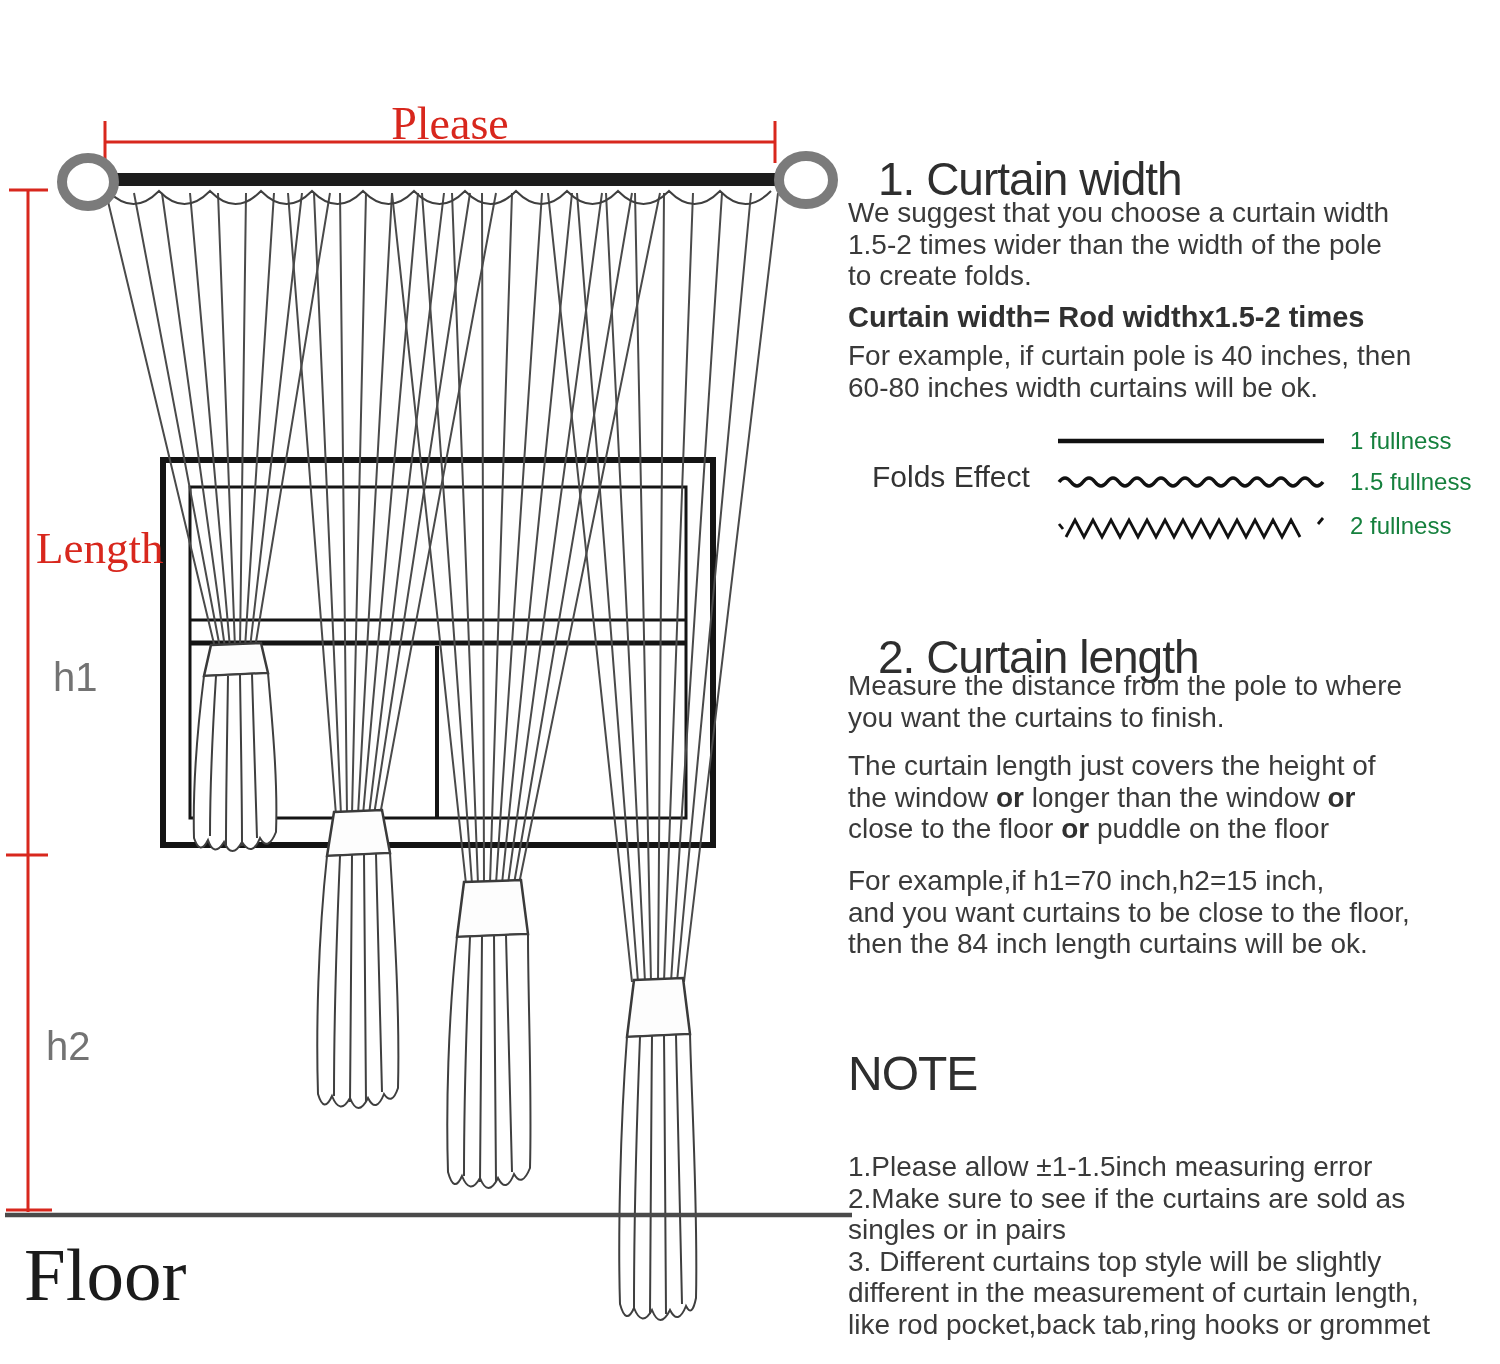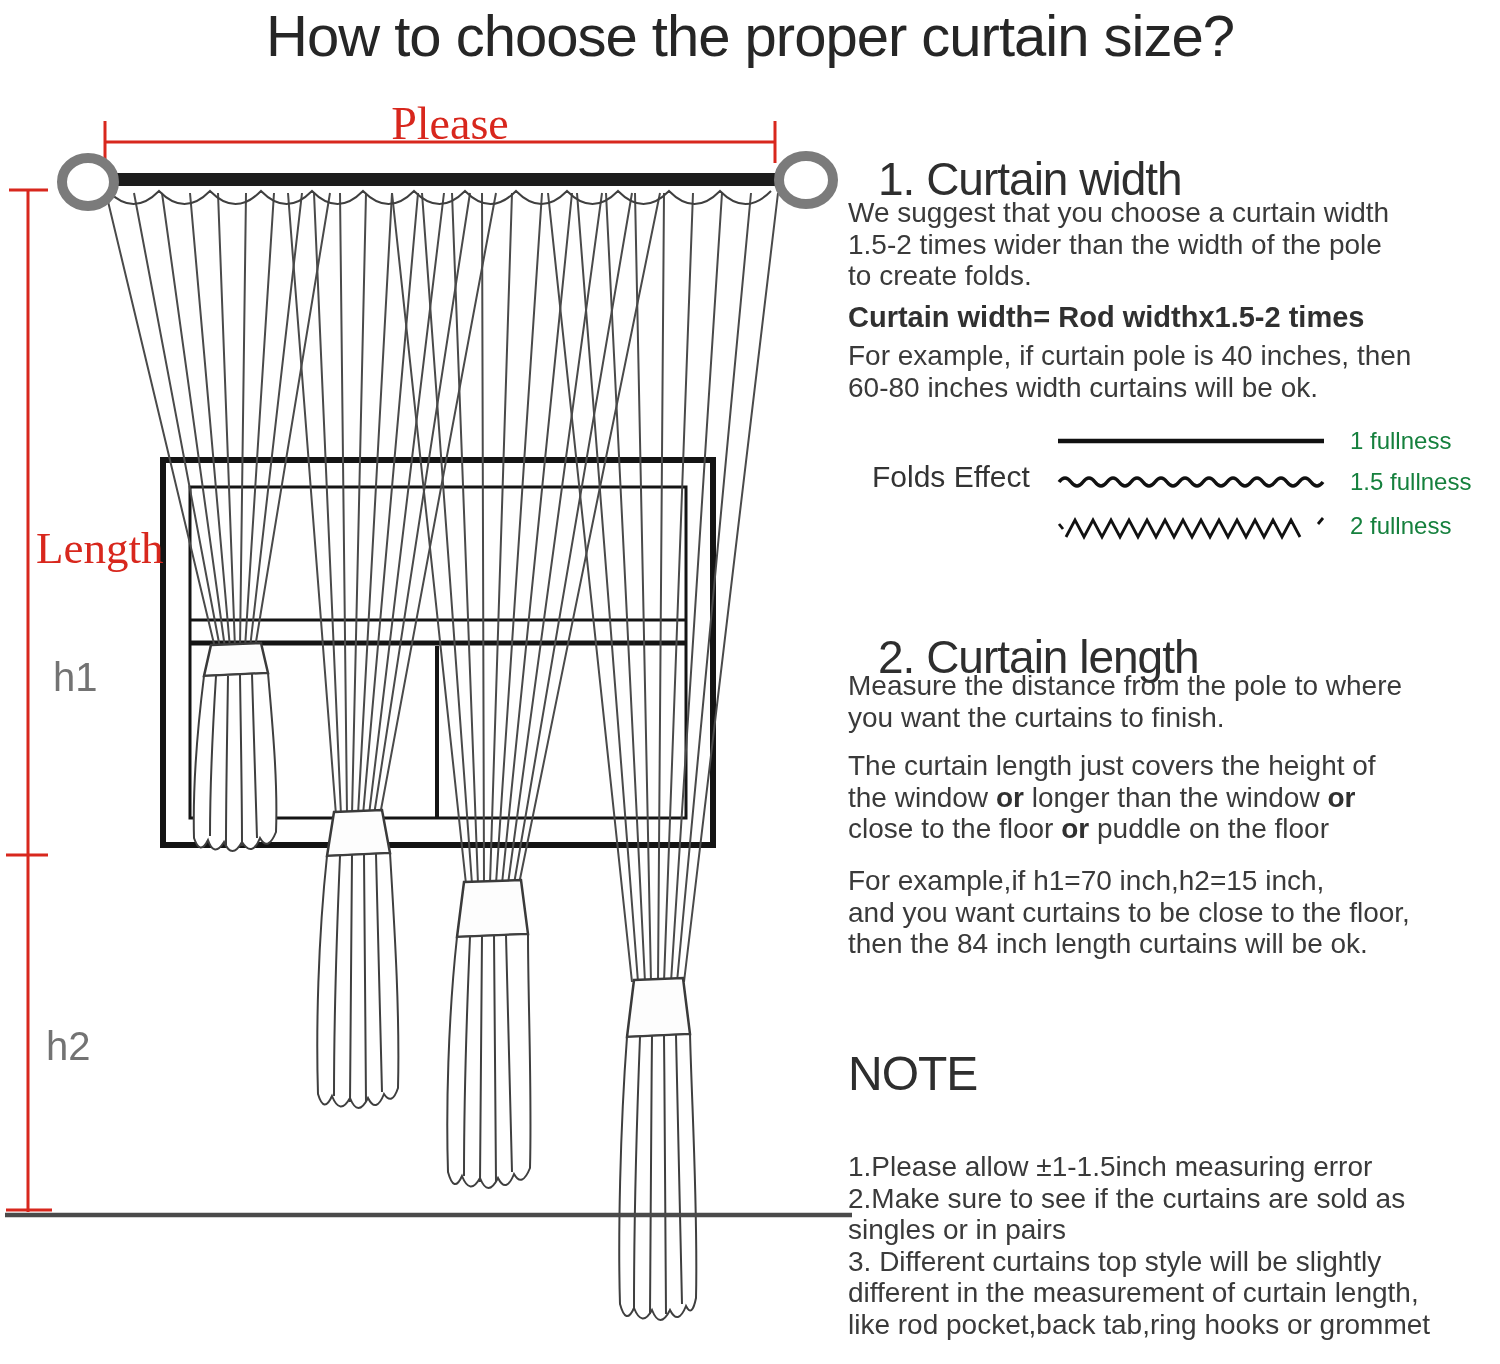--- a/index.html
+++ b/index.html
@@ -33,21 +33,20 @@
   #sec2-example{left:848px;top:865px;}
   #note-heading{left:848px;top:1014px;font-size:48px;}
   #note-list{left:848px;top:1088px;}
   #note-list div{font-size:28px;line-height:31.5px;white-space:pre-line;margin:0;}
 </style>
 </head>
 <body>
 
 <div id="page">
 
-  <div id="main-title" class="abs">How to choose the proper curtain size?</div>
 
   <svg class="abs" style="left:0;top:0;" width="860" height="1364" viewBox="0 0 860 1364">
 
     <g stroke="#141414" fill="none">
       <rect x="163" y="460" width="550" height="385" stroke-width="6"></rect>
       <rect x="190" y="487" width="496" height="331" stroke-width="3"></rect>
       <path d="M190,620 H686" stroke-width="3"></path>
       <path d="M190,643 H686" stroke-width="5"></path>
       <path d="M437,646 V818" stroke-width="4"></path>
     </g>
@@ -95,20 +94,21 @@
       <path d="M640,1037 C636,1140 634,1240 634,1308 M652,1036 C651,1140 650,1250 650,1314 M664,1036 C665,1140 666,1250 666,1314 M676,1035 C679,1140 681,1230 682,1304" fill="none"></path>
     </g>
 
     <path d="M5,1215 H852" stroke="#4a4a4a" stroke-width="4.5" fill="none"></path>
   </svg>
 
   <div id="width-label" class="abs d-red-serif">Please</div>
   <div id="length-label" class="abs d-red-serif">Length</div>
   <div id="h1-label" class="abs d-red-sans">h1</div>
   <div id="h2-label" class="abs d-red-sans">h2</div>
+  <div id="floor-label" class="abs">Floor</div>
 
   <div id="sec1-heading" class="abs heading">1. Curtain width</div>
   <div id="sec1-intro" class="abs body-text">We suggest that you choose a curtain width
 1.5-2 times wider than the width of the pole
 to create folds.</div>
   <div id="sec1-formula" class="abs">Curtain width= Rod widthx1.5-2 times</div>
   <div id="sec1-example" class="abs body-text">For example, if curtain pole is 40 inches, then
 60-80 inches width curtains will be ok.</div>
 
   <div id="folds-label" class="abs">Folds Effect</div>

